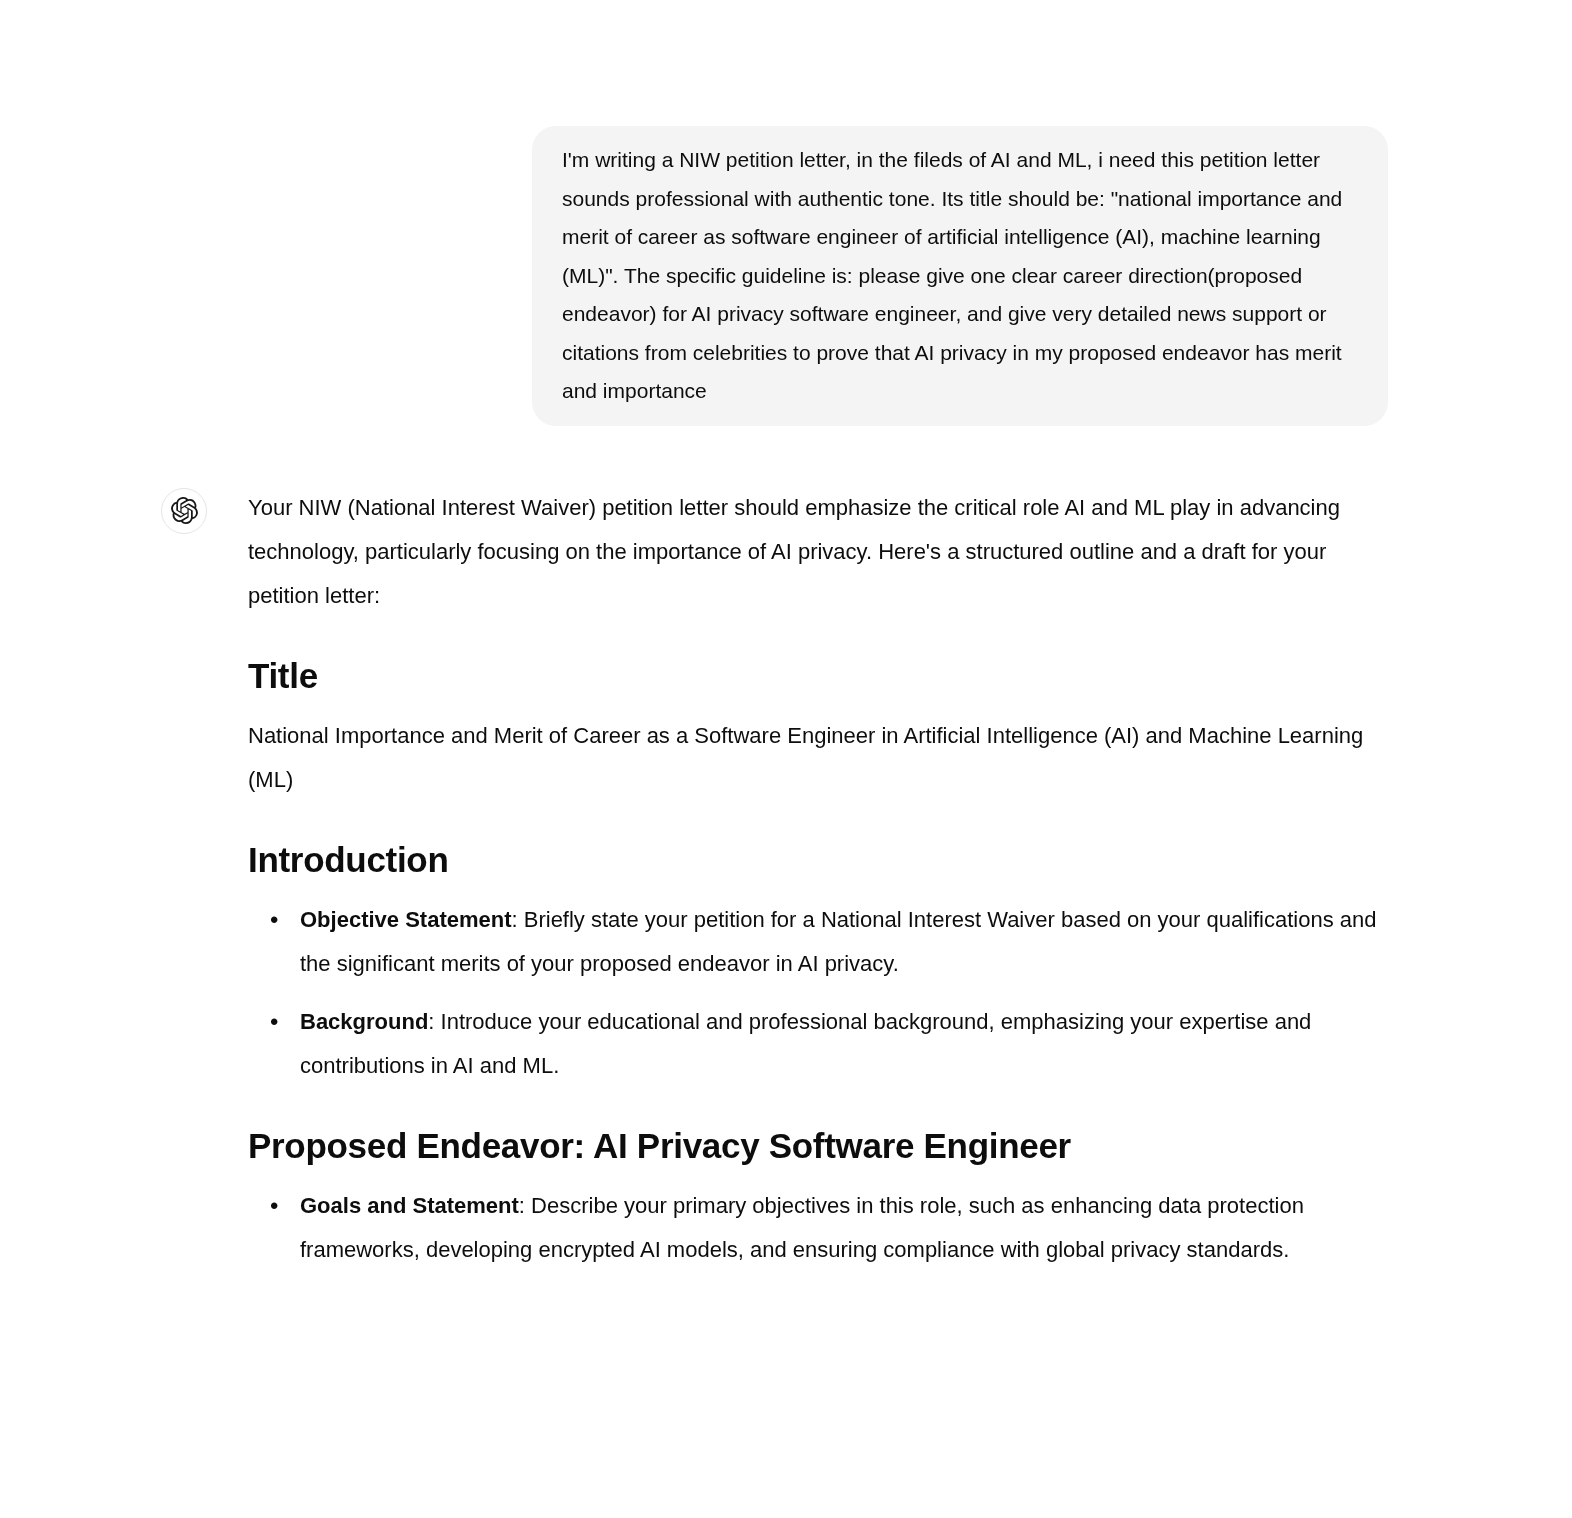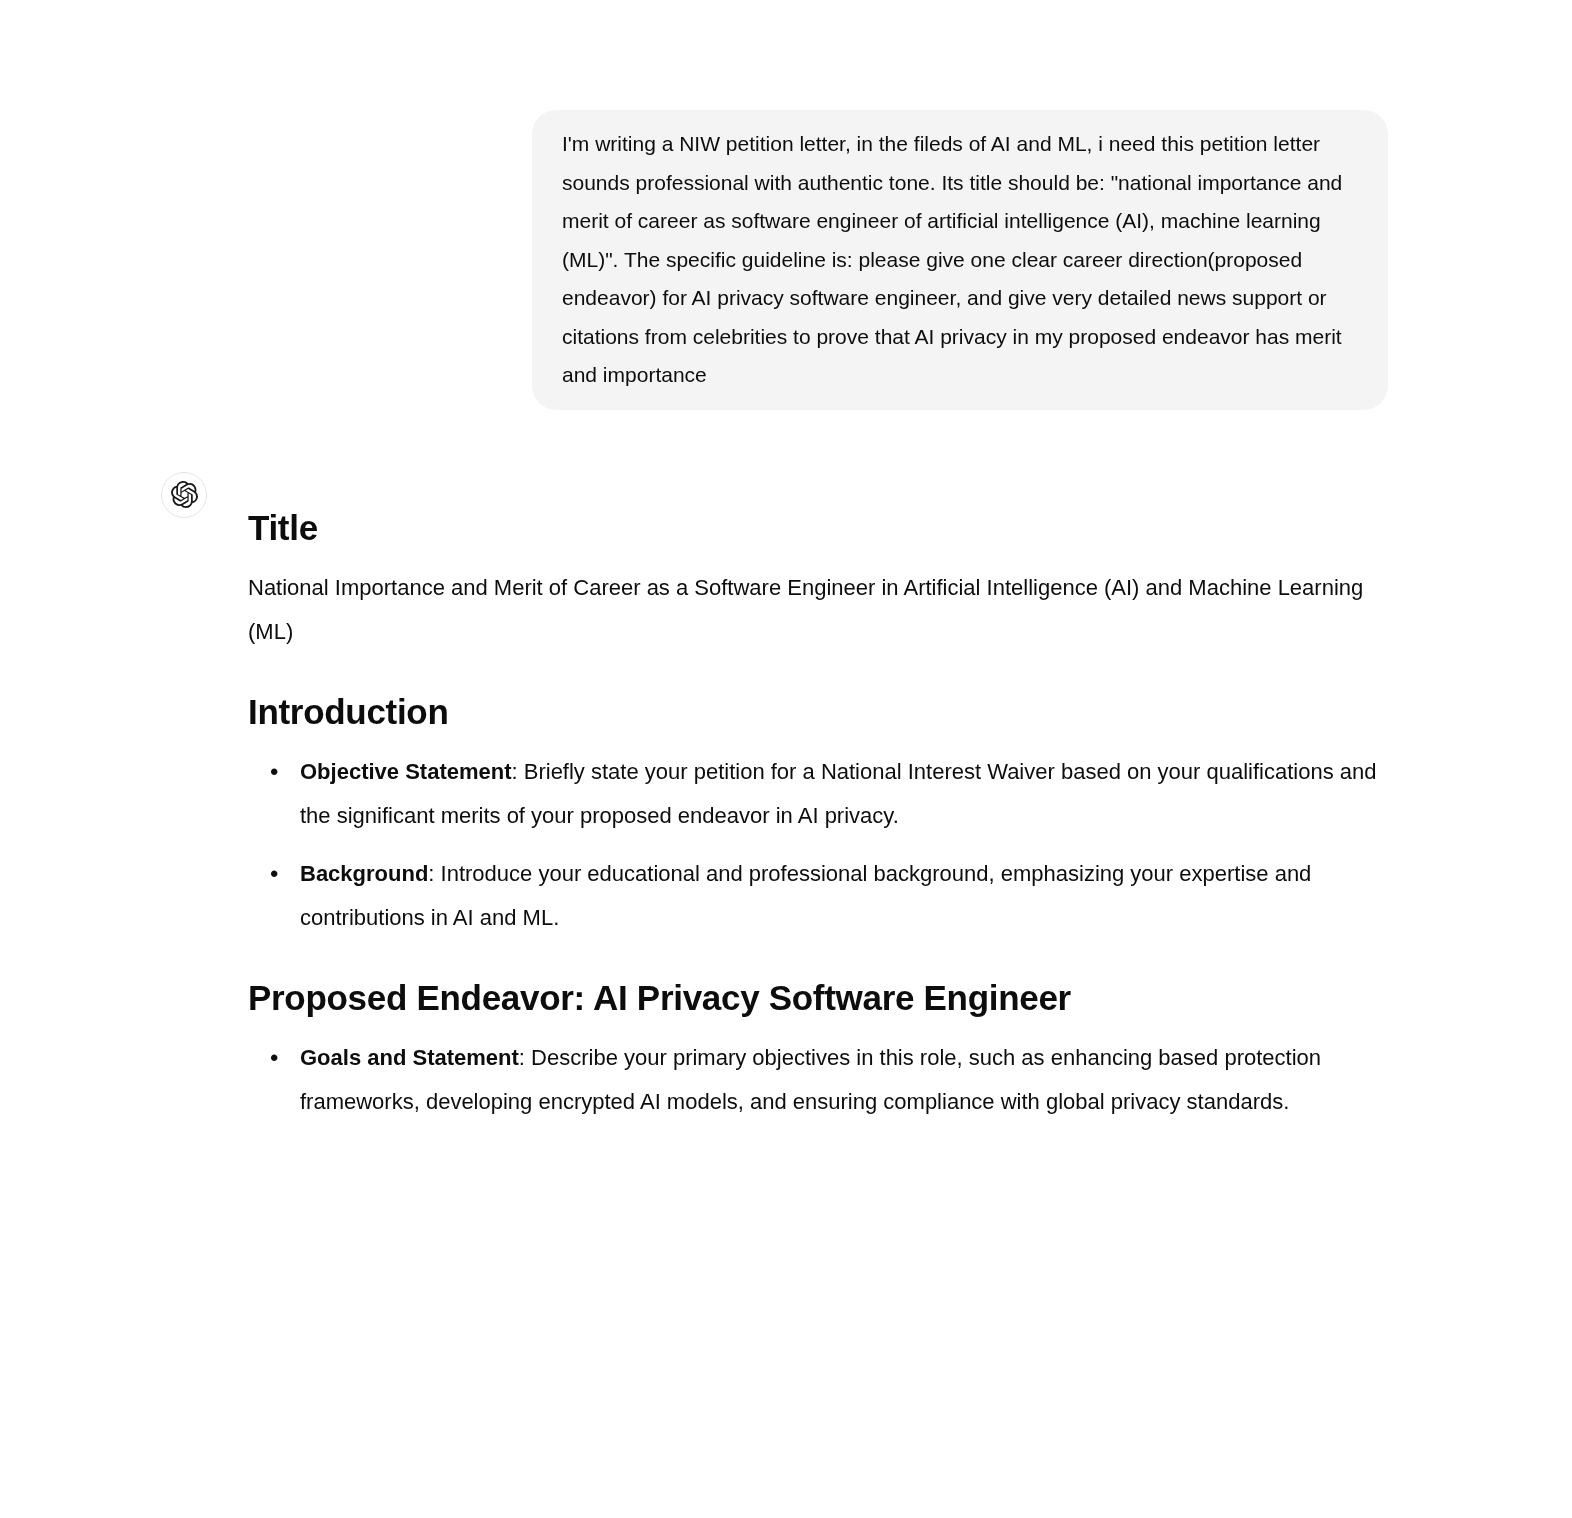--- a/index.html
+++ b/index.html
@@ -12,21 +12,21 @@
   .page {
     position: relative;
     width: 1572px;
     height: 1518px;
     background: #ffffff;
     overflow: hidden;
   }
   .conversation {
     position: absolute;
     left: 161px;
-    top: 0;
+    top: 16px;
     width: 1227px;
     padding-top: 110px;
   }
   
   .user-row {
     display: flex;
     justify-content: flex-end;
   }
   .bubble {
     max-width: 856px;
@@ -104,31 +104,32 @@
     </div>
 
     <div class="assistant-row">
       <div class="avatar">
         <svg viewBox="0 0 24 24" aria-hidden="true">
           <path d="M22.2819 9.8211a5.9847 5.9847 0 0 0-.5157-4.9108 6.0462 6.0462 0 0 0-6.5098-2.9A6.0651 6.0651 0 0 0 4.9807 4.1818a5.9847 5.9847 0 0 0-3.9977 2.9 6.0462 6.0462 0 0 0 .7427 7.0966 5.98 5.98 0 0 0 .511 4.9107 6.051 6.051 0 0 0 6.5146 2.9001A5.9847 5.9847 0 0 0 13.2599 24a6.0557 6.0557 0 0 0 5.7718-4.2058 5.9894 5.9894 0 0 0 3.9977-2.9001 6.0557 6.0557 0 0 0-.7475-7.073zM13.2599 22.4301a4.4755 4.4755 0 0 1-2.8764-1.0408l.1419-.0804 4.7783-2.7582a.7948.7948 0 0 0 .3927-.6813v-6.7369l2.02 1.1686a.071.071 0 0 1 .038.052v5.5826a4.504 4.504 0 0 1-4.4945 4.4944zm-9.6607-4.1254a4.4708 4.4708 0 0 1-.5346-3.0137l.142.0852 4.783 2.7582a.7712.7712 0 0 0 .7806 0l5.8428-3.3685v2.3324a.0804.0804 0 0 1-.0332.0615L9.74 19.9502a4.4992 4.4992 0 0 1-6.1408-1.6455zM2.3408 7.8956a4.485 4.485 0 0 1 2.3655-1.9728V11.6a.7664.7664 0 0 0 .3879.6765l5.8144 3.3543-2.0201 1.1685a.0757.0757 0 0 1-.071 0l-4.8303-2.7865A4.504 4.504 0 0 1 2.3408 7.8956zm16.5963 3.8558L13.1038 8.364 15.1192 7.2a.0757.0757 0 0 1 .071 0l4.8303 2.7913a4.4944 4.4944 0 0 1-.6765 8.1042v-5.6772a.79.79 0 0 0-.4069-.6669zm2.0107-3.0231l-.142-.0852-4.7735-2.7818a.7759.7759 0 0 0-.7854 0L9.409 9.2297V6.8974a.0662.0662 0 0 1 .0284-.0615l4.8303-2.7866a4.4992 4.4992 0 0 1 6.6802 4.66zM8.3065 12.863l-2.02-1.1638a.0804.0804 0 0 1-.038-.0567V6.0742a4.4992 4.4992 0 0 1 7.3757-3.4537l-.142.0805L8.704 5.459a.7948.7948 0 0 0-.3927.6813zm1.0976-2.3654l2.602-1.4998 2.6069 1.4998v2.9994l-2.5974 1.4997-2.6067-1.4997z"></path>
         </svg>
       </div>
 
       <div class="content">
+        <p>Your NIW (National Interest Waiver) petition letter should emphasize the critical role AI and ML play in advancing technology, particularly focusing on the importance of AI privacy. Here's a structured outline and a draft for your petition letter:</p>
 
         <h3>Title</h3>
         <p class="p-bold">National Importance and Merit of Career as a Software Engineer in Artificial Intelligence (AI) and Machine Learning (ML)</p>
 
         <h3>Introduction</h3>
         <ul>
           <li><span class="b">Objective Statement</span><span>: Briefly state your petition for a National Interest Waiver based on your qualifications and the significant merits of your proposed endeavor in AI privacy.</span></li>
           <li><span class="b">Background</span><span>: Introduce your educational and professional background, emphasizing your expertise and contributions in AI and ML.</span></li>
         </ul>
 
         <h3>Proposed Endeavor: AI Privacy Software Engineer</h3>
         <ul>
-          <li><span class="b">Goals and Statement</span><span>: Describe your primary objectives in this role, such as enhancing based protection frameworks, developing encrypted AI models, and ensuring compliance with global privacy standards.</span></li>
+          <li><span class="b">Goals and Statement</span><span>: Describe your primary objectives in this role, such as enhancing data protection frameworks, developing encrypted AI models, and ensuring compliance with global privacy standards.</span></li>
         </ul>
       </div>
     </div>
 
   </div>
 </div>
 
 </body></html>

